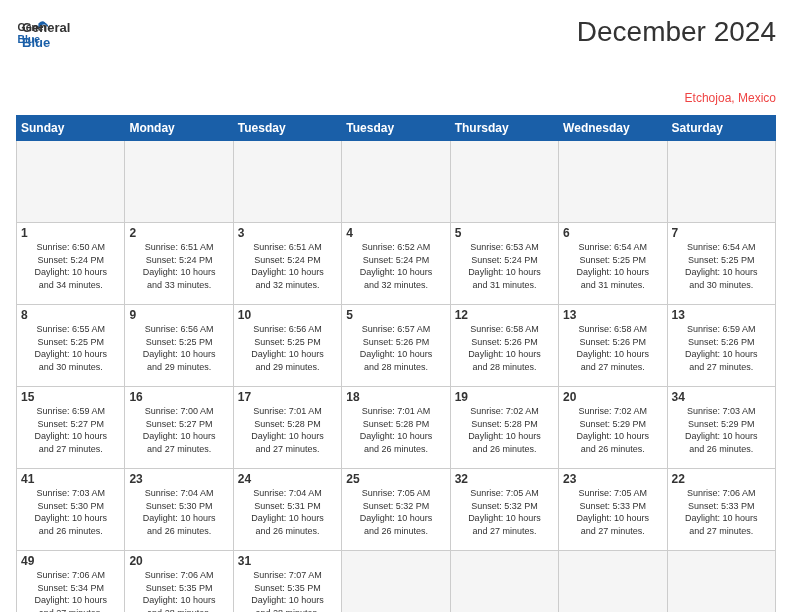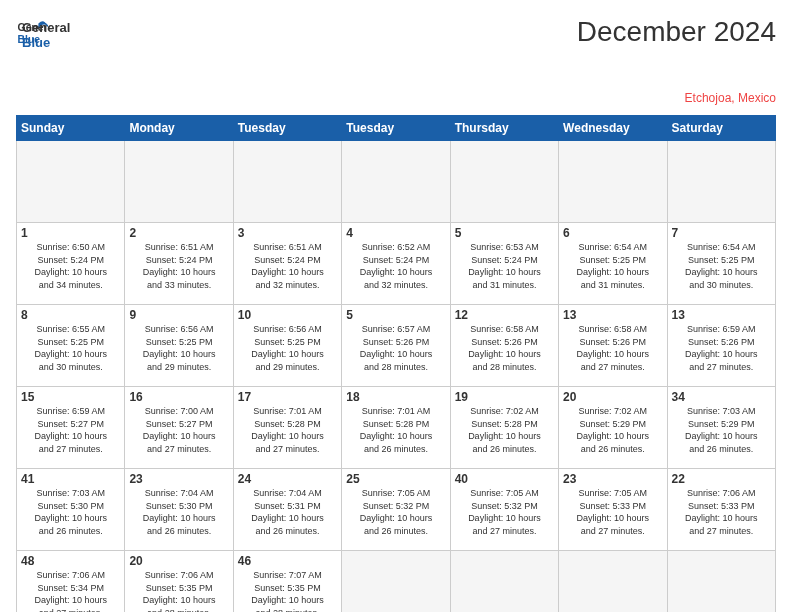--- a/index.html
+++ b/index.html
@@ -227,43 +227,43 @@
           </td>
           <td>
             <span class="day-num">24</span>
             <div class="day-info">Sunrise: 7:04 AM<br>Sunset: 5:31 PM<br>Daylight: 10 hours<br>and 26 minutes.</div>
           </td>
           <td>
             <span class="day-num">25</span>
             <div class="day-info">Sunrise: 7:05 AM<br>Sunset: 5:32 PM<br>Daylight: 10 hours<br>and 26 minutes.</div>
           </td>
           <td>
-            <span class="day-num">40</span>
+            <span class="day-num">32</span>
             <div class="day-info">Sunrise: 7:05 AM<br>Sunset: 5:32 PM<br>Daylight: 10 hours<br>and 27 minutes.</div>
           </td>
           <td>
             <span class="day-num">23</span>
             <div class="day-info">Sunrise: 7:05 AM<br>Sunset: 5:33 PM<br>Daylight: 10 hours<br>and 27 minutes.</div>
           </td>
           <td>
             <span class="day-num">22</span>
             <div class="day-info">Sunrise: 7:06 AM<br>Sunset: 5:33 PM<br>Daylight: 10 hours<br>and 27 minutes.</div>
           </td>
         </tr>
         <tr>
           <td>
-            <span class="day-num">48</span>
+            <span class="day-num">49</span>
             <div class="day-info">Sunrise: 7:06 AM<br>Sunset: 5:34 PM<br>Daylight: 10 hours<br>and 27 minutes.</div>
           </td>
           <td>
             <span class="day-num">20</span>
             <div class="day-info">Sunrise: 7:06 AM<br>Sunset: 5:35 PM<br>Daylight: 10 hours<br>and 28 minutes.</div>
           </td>
           <td>
-            <span class="day-num">46</span>
+            <span class="day-num">31</span>
             <div class="day-info">Sunrise: 7:07 AM<br>Sunset: 5:35 PM<br>Daylight: 10 hours<br>and 28 minutes.</div>
           </td>
           <td class="empty"></td>
           <td class="empty"></td>
           <td class="empty"></td>
           <td class="empty"></td>
         </tr>
       </tbody>
   </table>
 </div>

